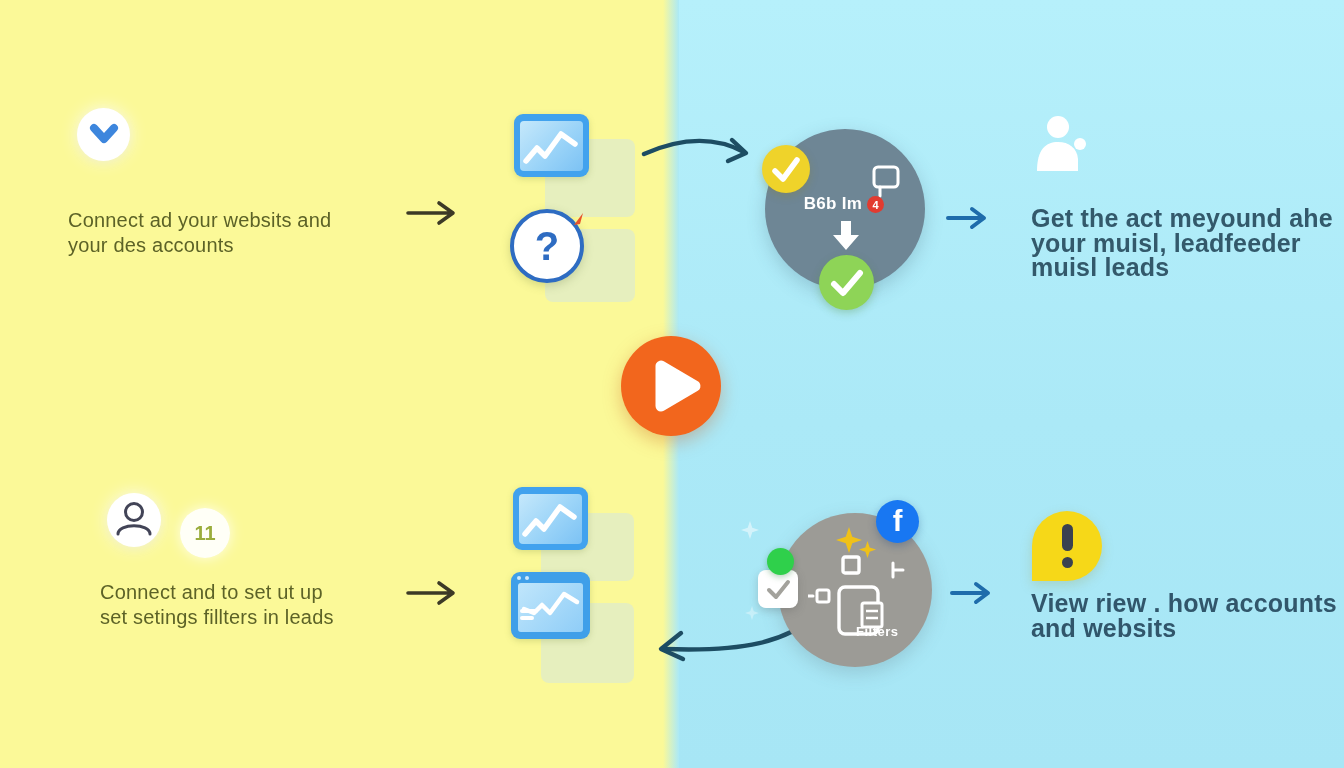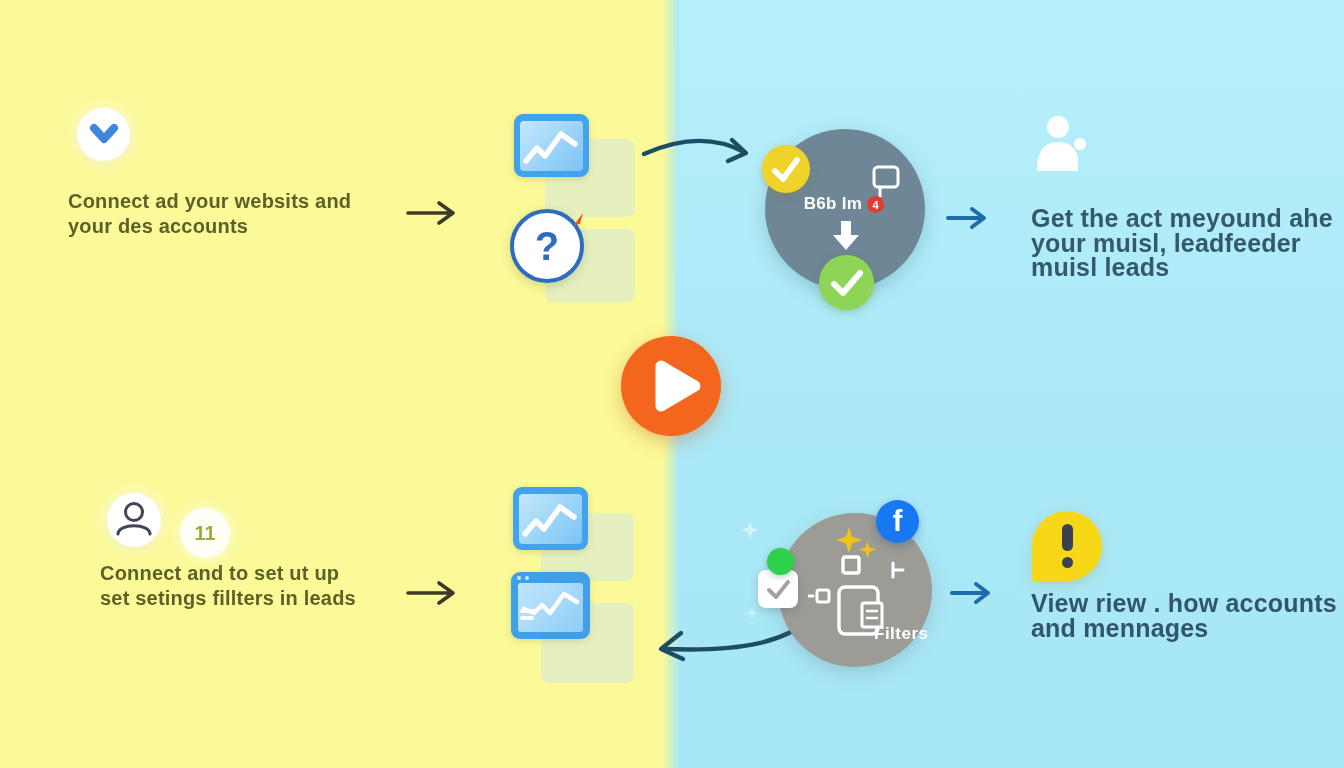--- a/index.html
+++ b/index.html
@@ -9,40 +9,40 @@
     -webkit-font-smoothing:antialiased;
   }
   .abs{position:absolute;}
   .bg-left{left:0;top:0;width:671px;height:768px;background:#fbf998;}
   .bg-right{left:671px;top:0;width:673px;height:768px;
     background:linear-gradient(180deg,#b6f0fb 0%,#abe9f7 55%,#a7e6f5 100%);}
   .bg-seam{left:663px;top:0;width:16px;height:768px;
     background:linear-gradient(90deg,rgba(251,249,152,1),rgba(171,233,247,1));}
   .soft-circle{border-radius:50%;display:flex;align-items:center;justify-content:center;}
   .white-chip{background:#ffffff;box-shadow:0 0 16px rgba(255,255,255,.9),0 2px 8px rgba(160,160,90,.18);}
-  .olive-text{color:#5c6227;font-weight:bold;font-size:20px;line-height:25px;letter-spacing:.2px;}
+  .olive-text{color:#5c6227;font-weight:normal;font-size:20px;line-height:25px;letter-spacing:.2px;margin-top:19px;}
   .teal-text{color:#33596b;font-weight:bold;font-size:25px;line-height:24.5px;letter-spacing:.2px;}
   .tile{background:#e6efbe;border-radius:8px;}
   .chart-frame{background:#41a2ee;border-radius:9px;box-shadow:0 2px 6px rgba(120,140,60,.25);}
   .chart-inner{position:absolute;left:6px;top:7px;right:6px;bottom:6px;border-radius:4px;
     background:linear-gradient(135deg,#c5e8fb 0%,#9bd4f8 55%,#7cc2f4 100%);}
   .node-circle-slate{background:#6e8695;box-shadow:0 6px 18px rgba(60,90,110,.25);}
   .node-circle-gray{background:#9c9b96;box-shadow:0 6px 18px rgba(90,110,120,.25);}
   .badge-red{background:#e23b30;color:#fff;font-weight:bold;font-size:11px;border-radius:50%;
     display:flex;align-items:center;justify-content:center;}
   .play-btn{background:#f2661d;border-radius:50%;display:flex;align-items:center;justify-content:center;
     box-shadow:0 6px 18px rgba(200,90,20,.35);cursor:pointer;}
   .ybubble{background:#f6d818;border-radius:50% 50% 50% 0;box-shadow:0 4px 12px rgba(150,150,60,.25);}
   .excl-bar{position:absolute;left:30px;top:13px;width:11px;height:27px;border-radius:6px;background:#3a4150;}
   .excl-dot{position:absolute;left:30px;top:46px;width:11px;height:11px;border-radius:50%;background:#3a4150;}
   .fb-circle{background:#1877f2;color:#fff;font-weight:bold;font-size:29px;
     box-shadow:0 3px 8px rgba(20,60,120,.3);}
   .chkbox{background:#fff;border-radius:8px;box-shadow:0 3px 8px rgba(80,80,80,.25);
     display:flex;align-items:center;justify-content:center;}
-  .filters-label{color:#fff;font-weight:bold;font-size:17px;letter-spacing:.5px;margin-left:18px;}
+  .filters-label{color:#fff;font-weight:bold;font-size:13px;letter-spacing:.5px;}
   .node-label{color:#fff;font-weight:bold;font-size:17px;letter-spacing:.3px;text-align:center;}
   .badge11{color:#9aad3c;font-weight:bold;font-size:20px;}
   .qmark{color:#2e6cc2;font-weight:bold;font-size:40px;}
 </style>
 </head>
 <body>
 
 <div class="abs bg-left"></div>
 <div class="abs bg-right"></div>
 <div class="abs bg-seam"></div>
@@ -251,14 +251,14 @@
   </svg>
 </div>
 
 <div class="abs ybubble" style="left:1032px;top:511px;width:70px;height:70px;">
   <div class="excl-bar"></div>
   <div class="excl-dot"></div>
 </div>
 
 <div class="abs teal-text" style="left:1031px;top:591px;color:#31566b;">
   <div>View riew . how accounts</div>
-  <div>and mennages</div>
+  <div>and websits</div>
 </div>
 
 </body></html>

